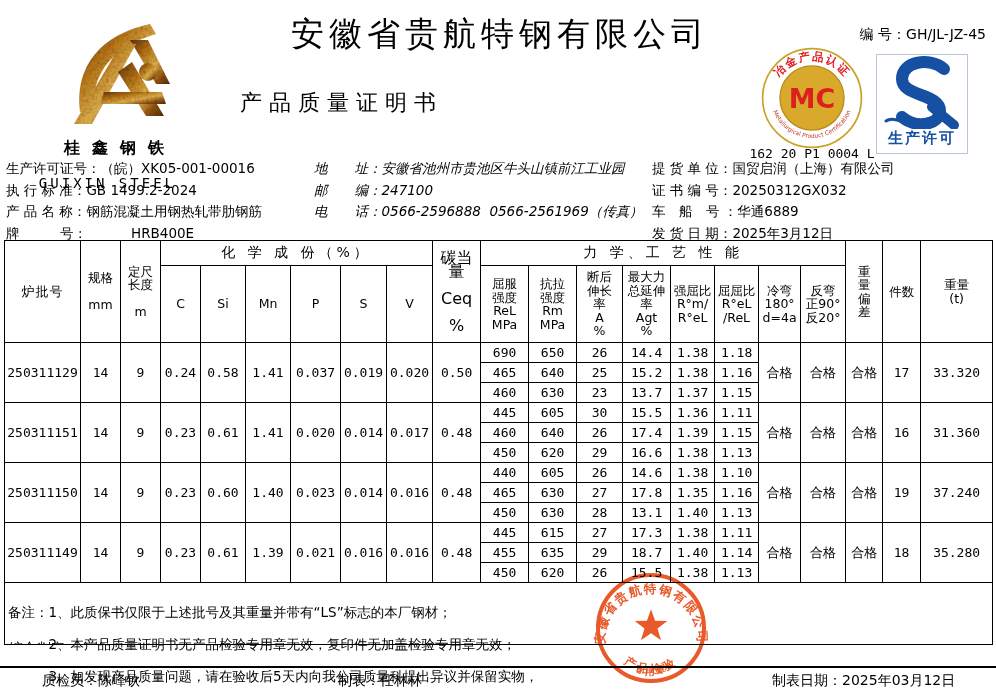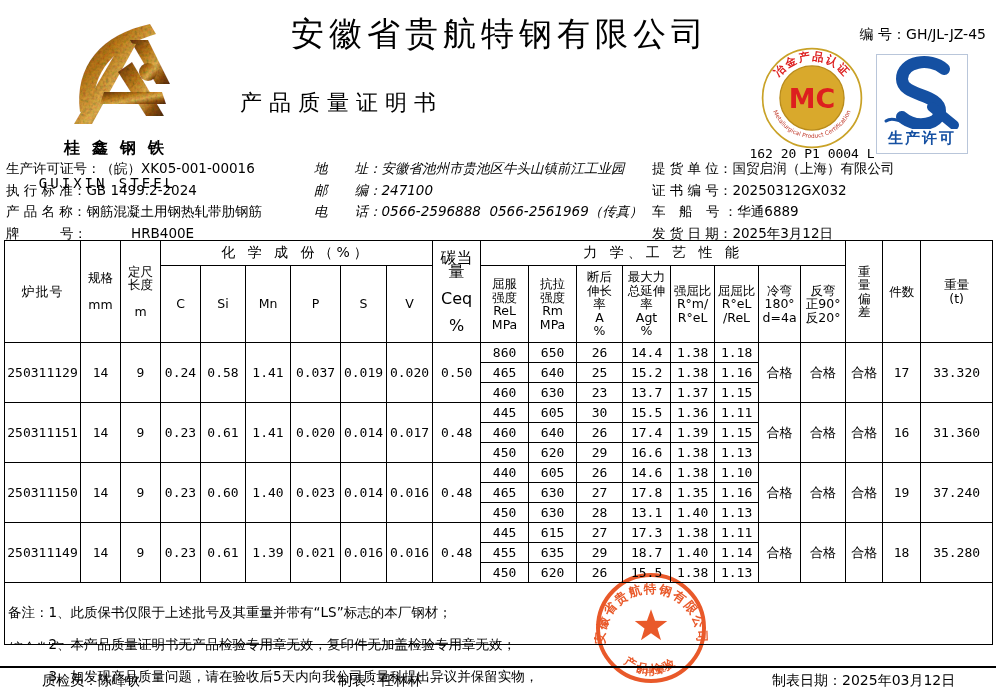--- a/index.html
+++ b/index.html
@@ -229,21 +229,21 @@
           <td rowspan="3">250311129</td>
           <td rowspan="3">14</td>
           <td rowspan="3">9</td>
           <td rowspan="3">0.24</td>
           <td rowspan="3">0.58</td>
           <td rowspan="3">1.41</td>
           <td rowspan="3">0.037</td>
           <td rowspan="3">0.019</td>
           <td rowspan="3">0.020</td>
           <td rowspan="3">0.50</td>
-          <td>860</td>
+          <td>690</td>
           <td>650</td>
           <td>26</td>
           <td>14.4</td>
           <td>1.38</td>
           <td>1.18</td>
           <td rowspan="3" class="cn">合格</td>
           <td rowspan="3" class="cn">合格</td>
           <td rowspan="3" class="cn">合格</td>
           <td rowspan="3">17</td>
           <td rowspan="3">33.320</td>

